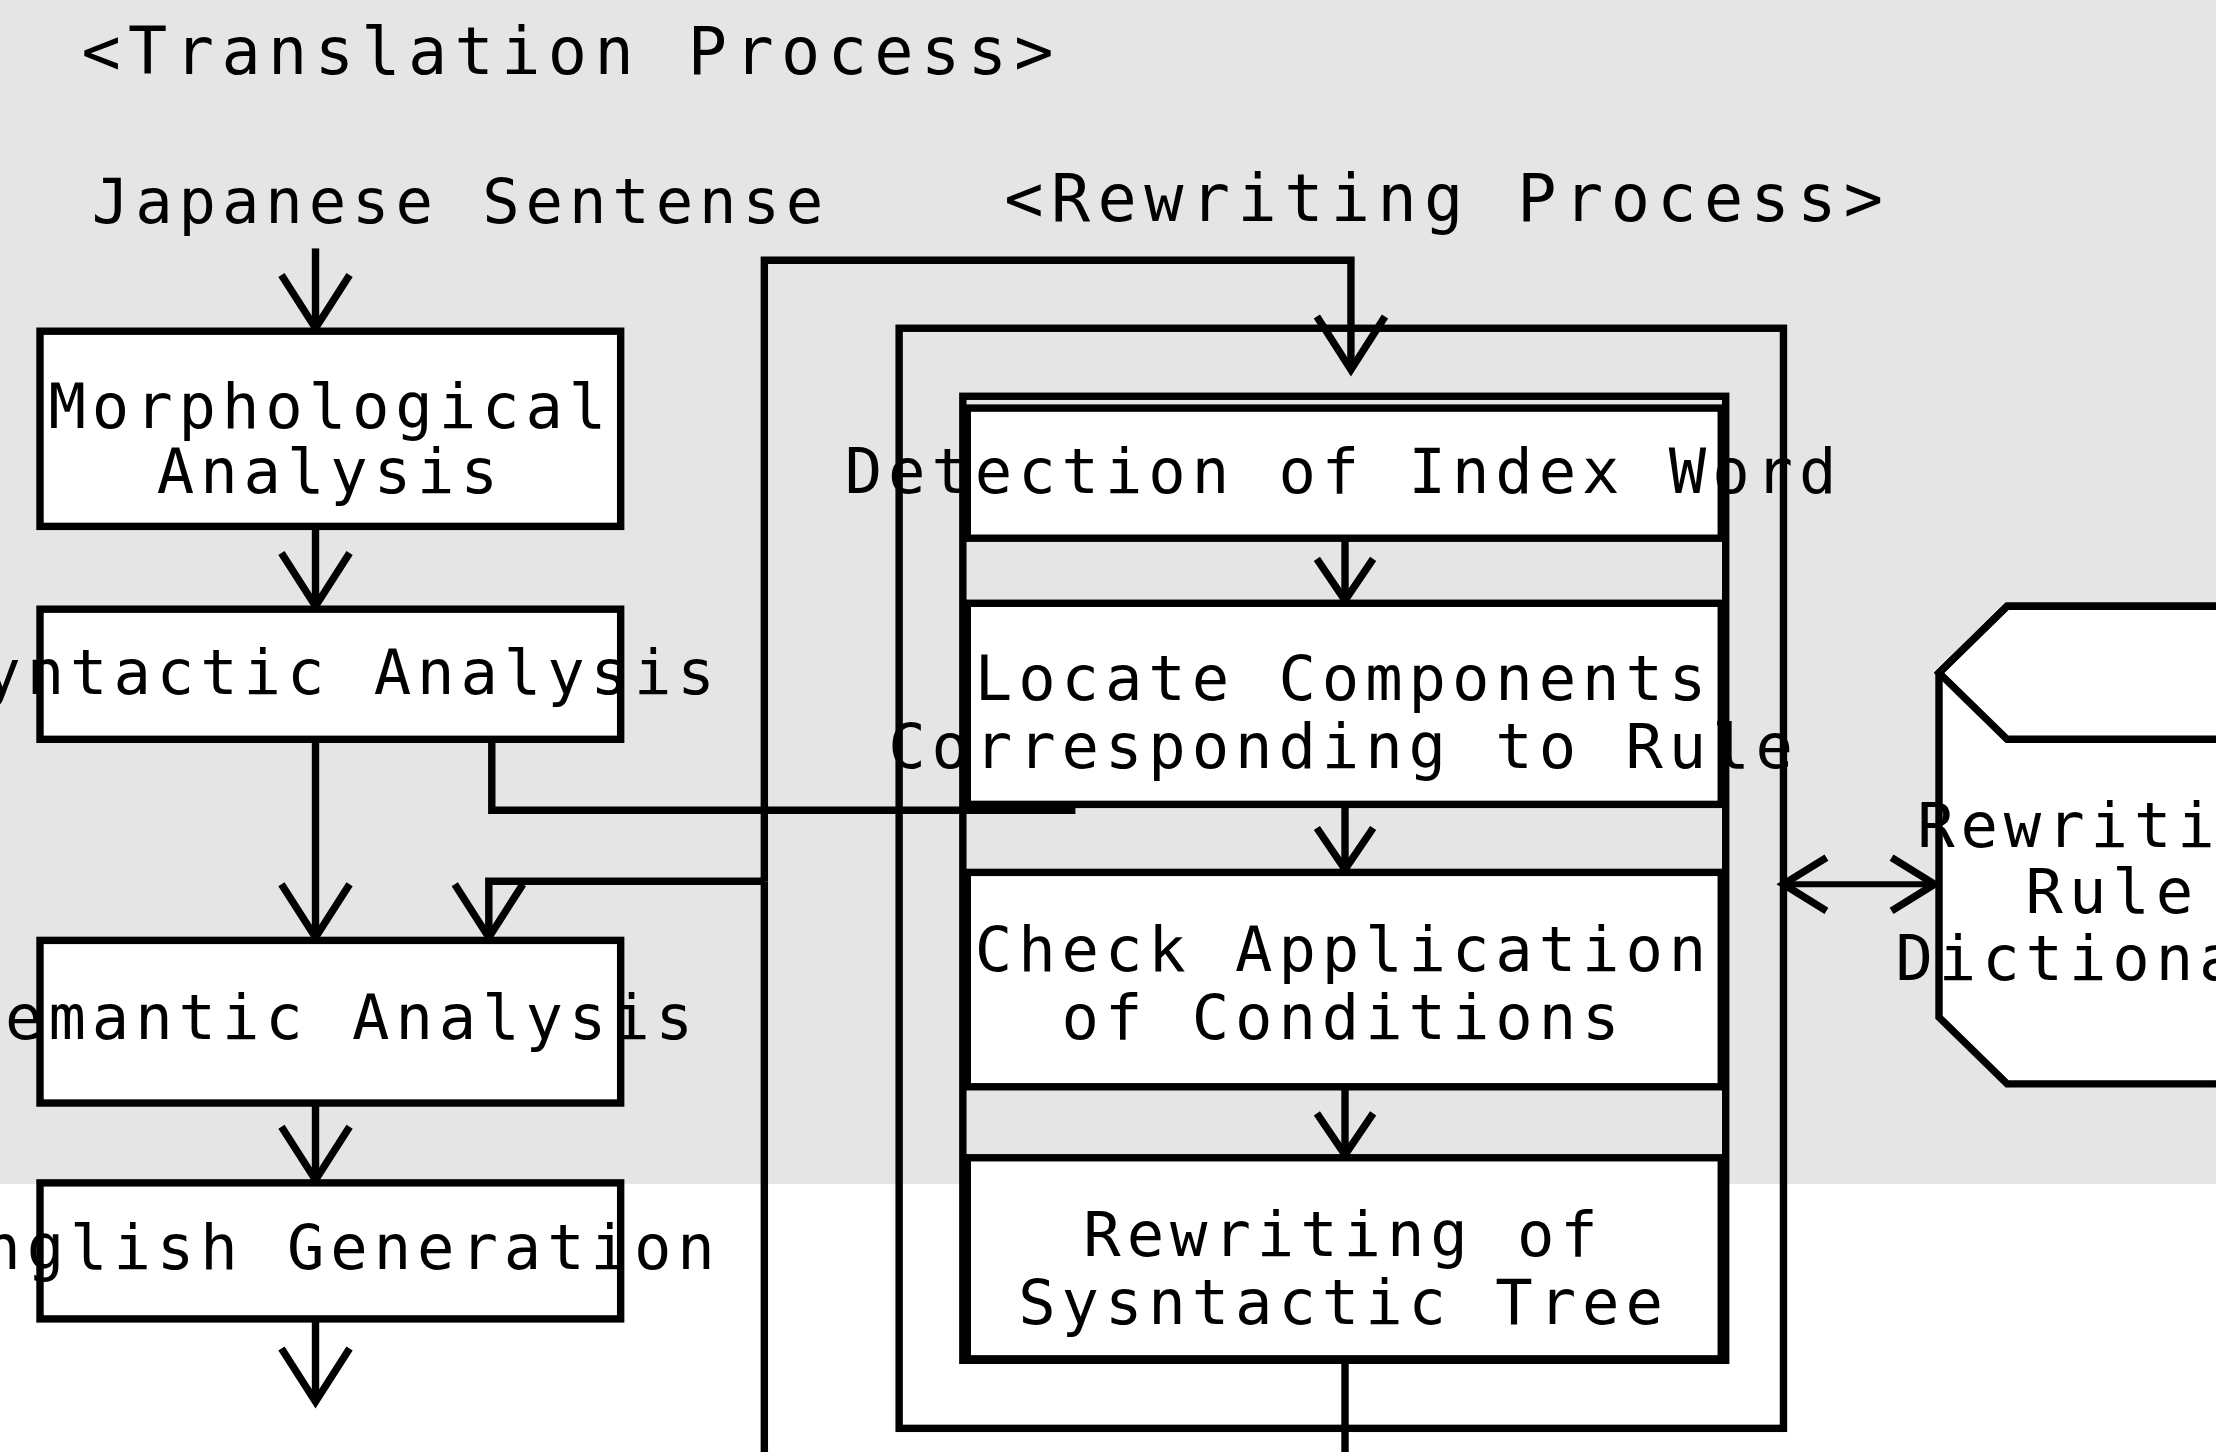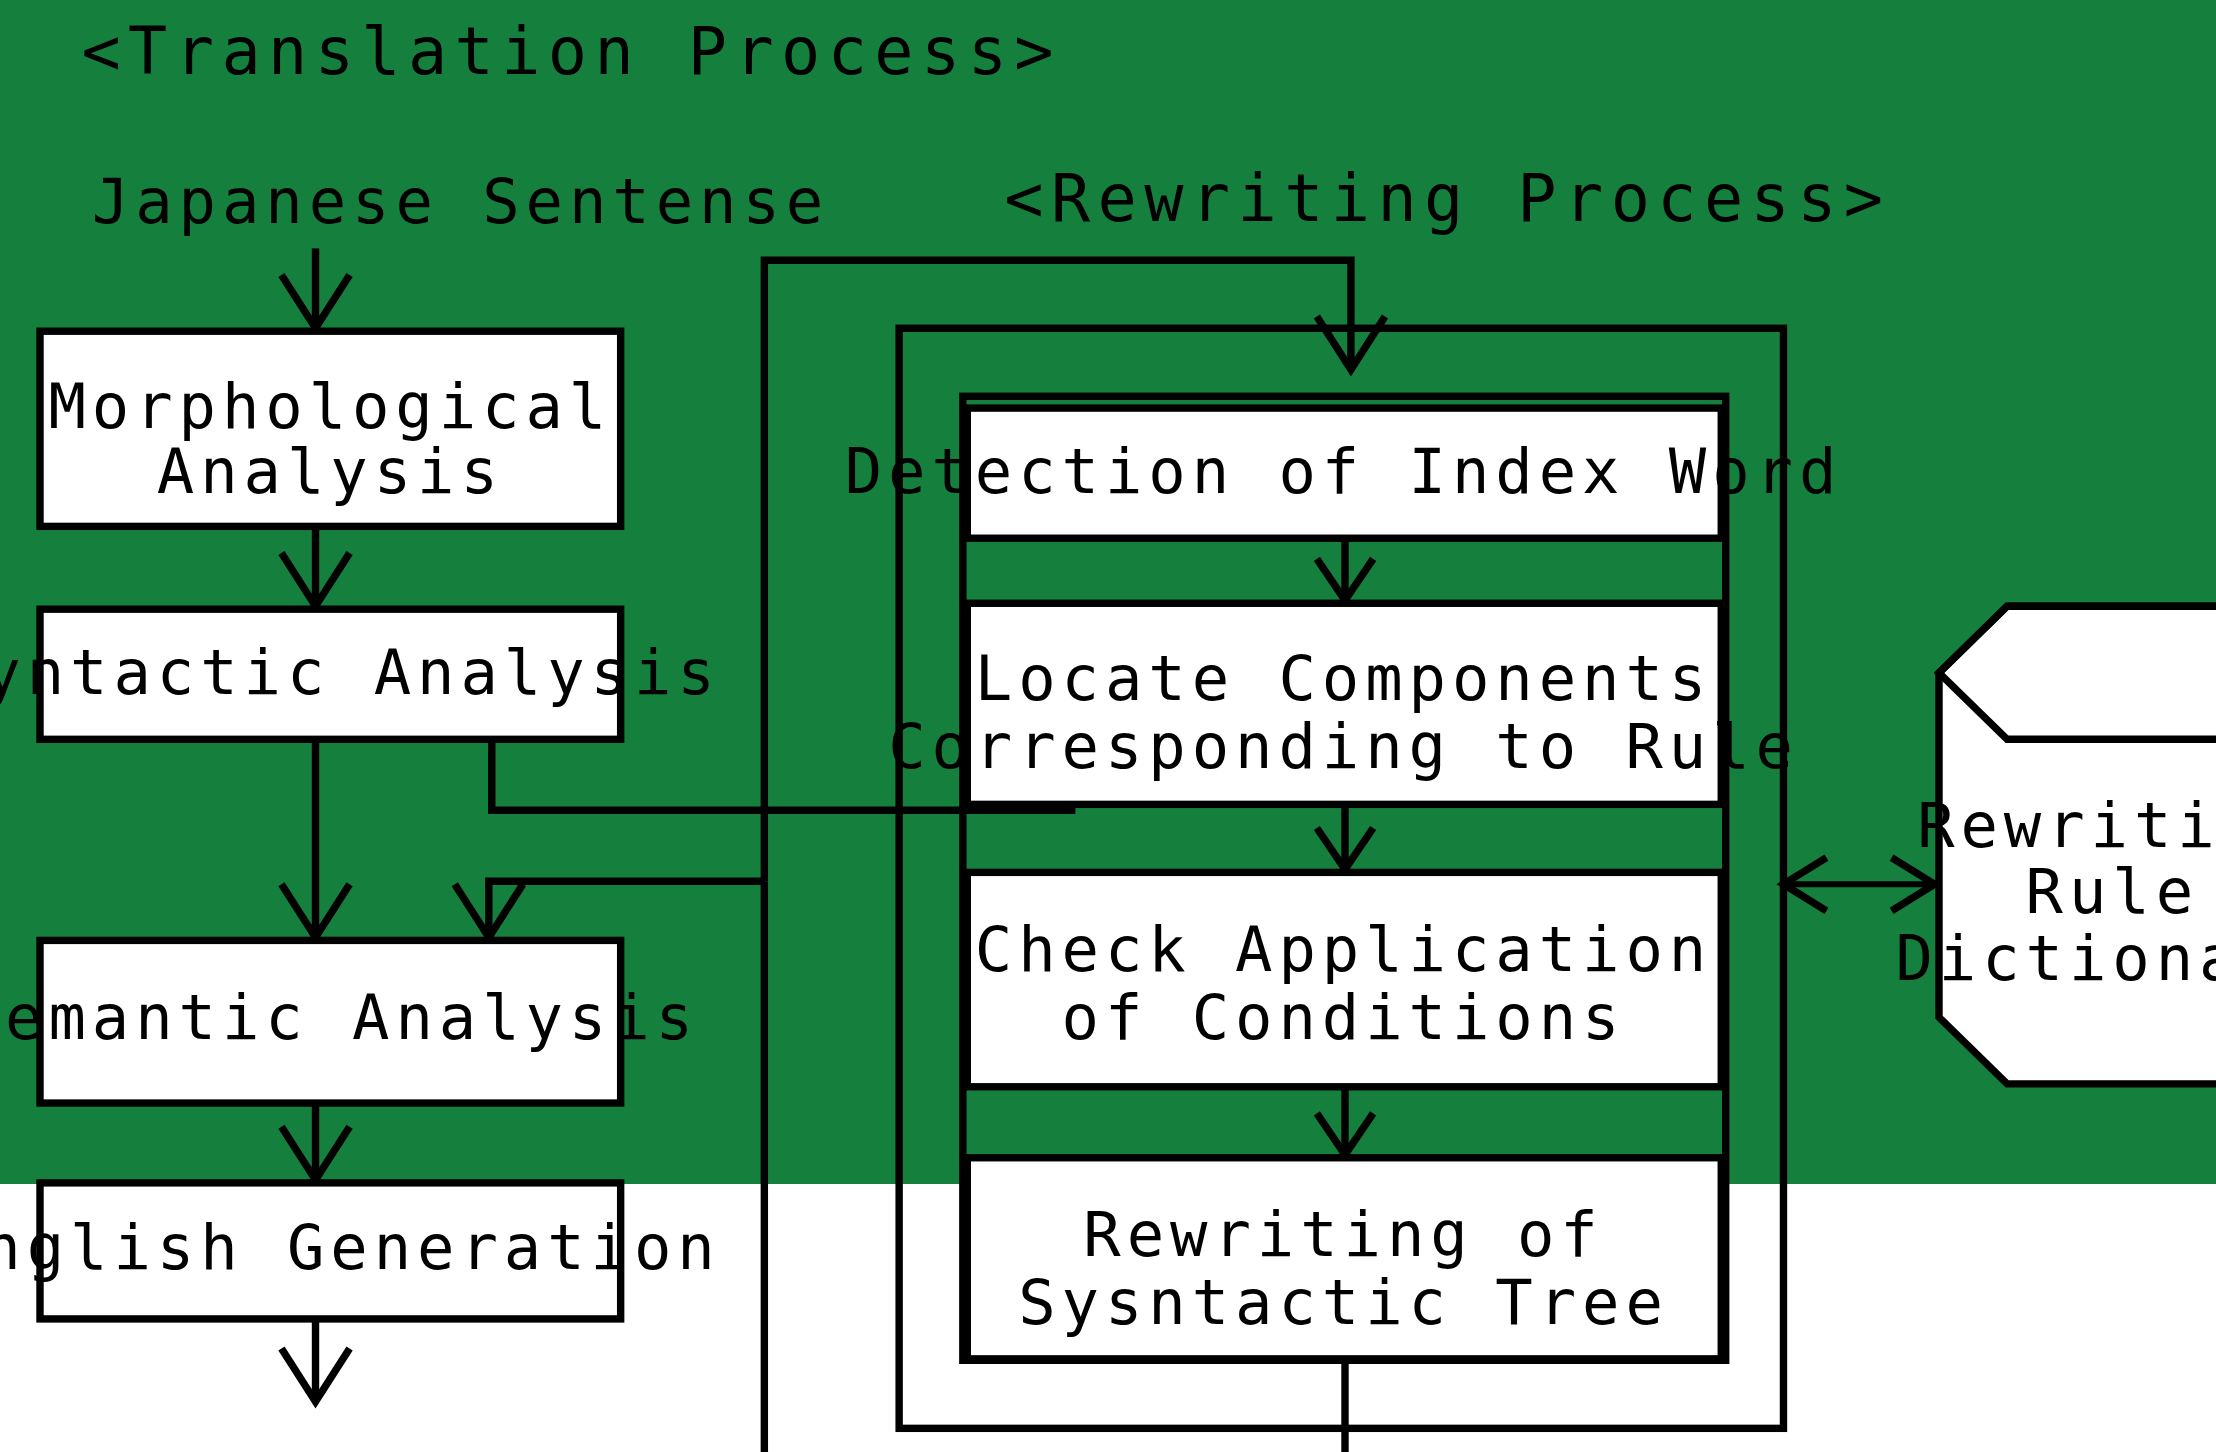--- a/index.html
+++ b/index.html
@@ -12,21 +12,21 @@
     width: 2216px;
     height: 1452px;
     font-family: "DejaVu Sans Mono", monospace;
     color: #000000;
     overflow: hidden;
   }
   #diagram-root {
     position: relative;
     width: 2216px;
     height: 1184px;
-    background: #15803d;
+    background: #e5e5e5;
   }
   svg#flowchart {
     position: absolute;
     top: 0;
     left: 0;
     width: 2216px;
     height: 1452px;
     display: block;
   }
   .lbl {

